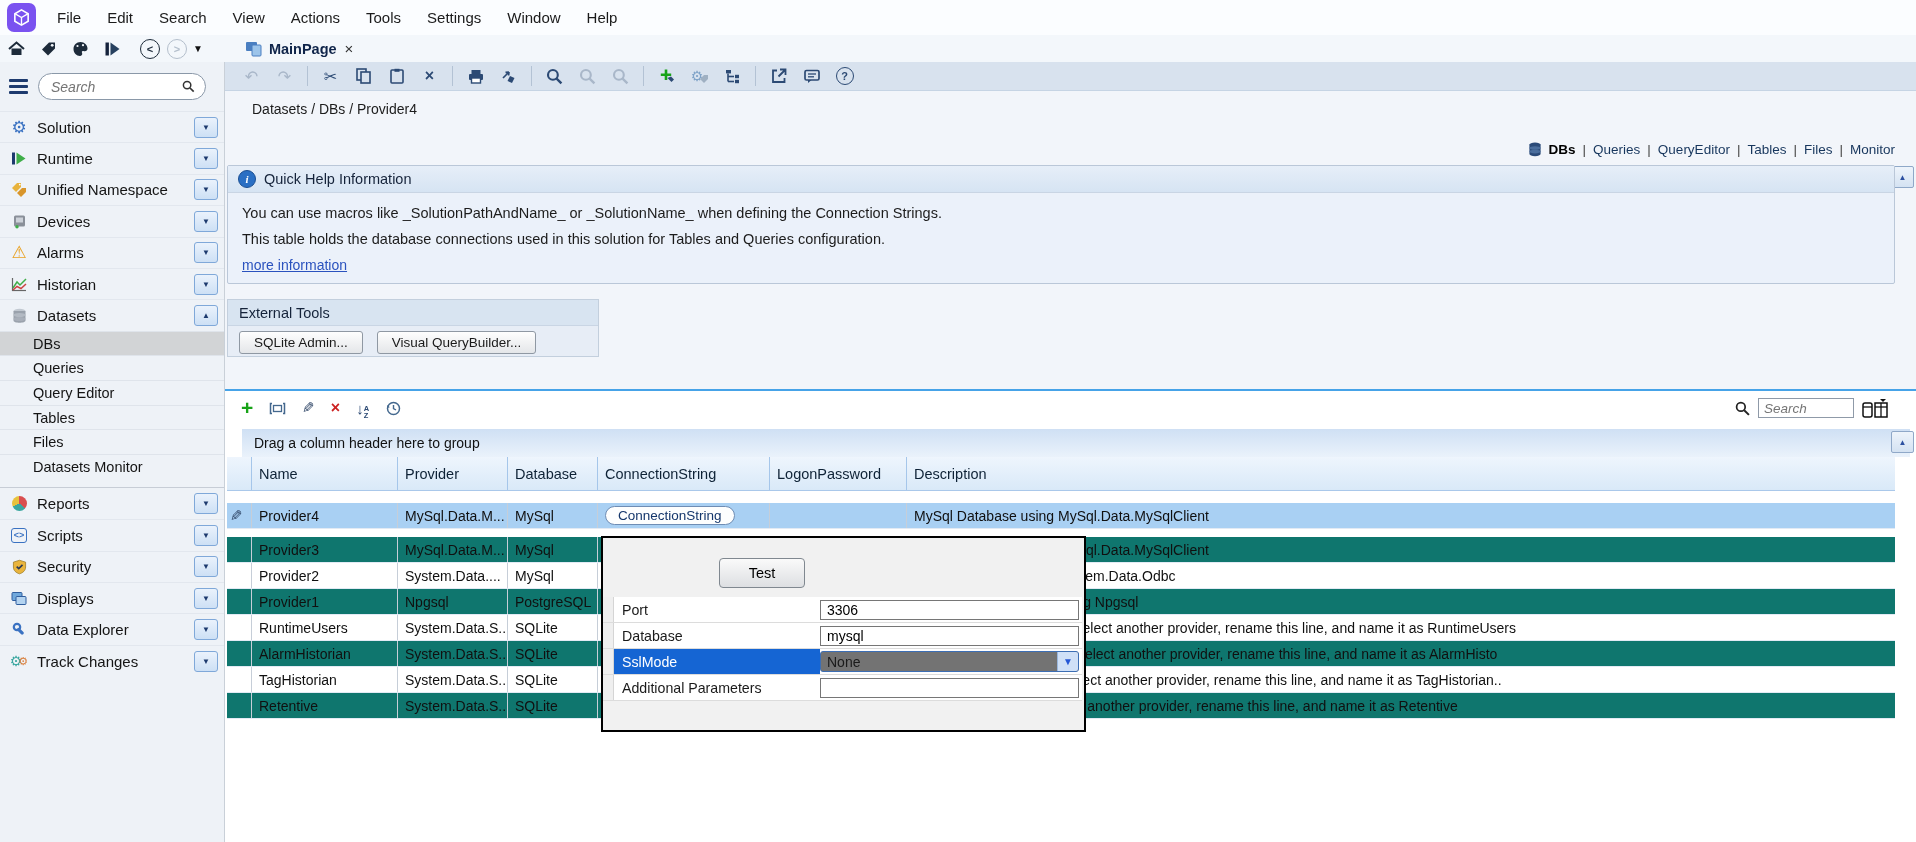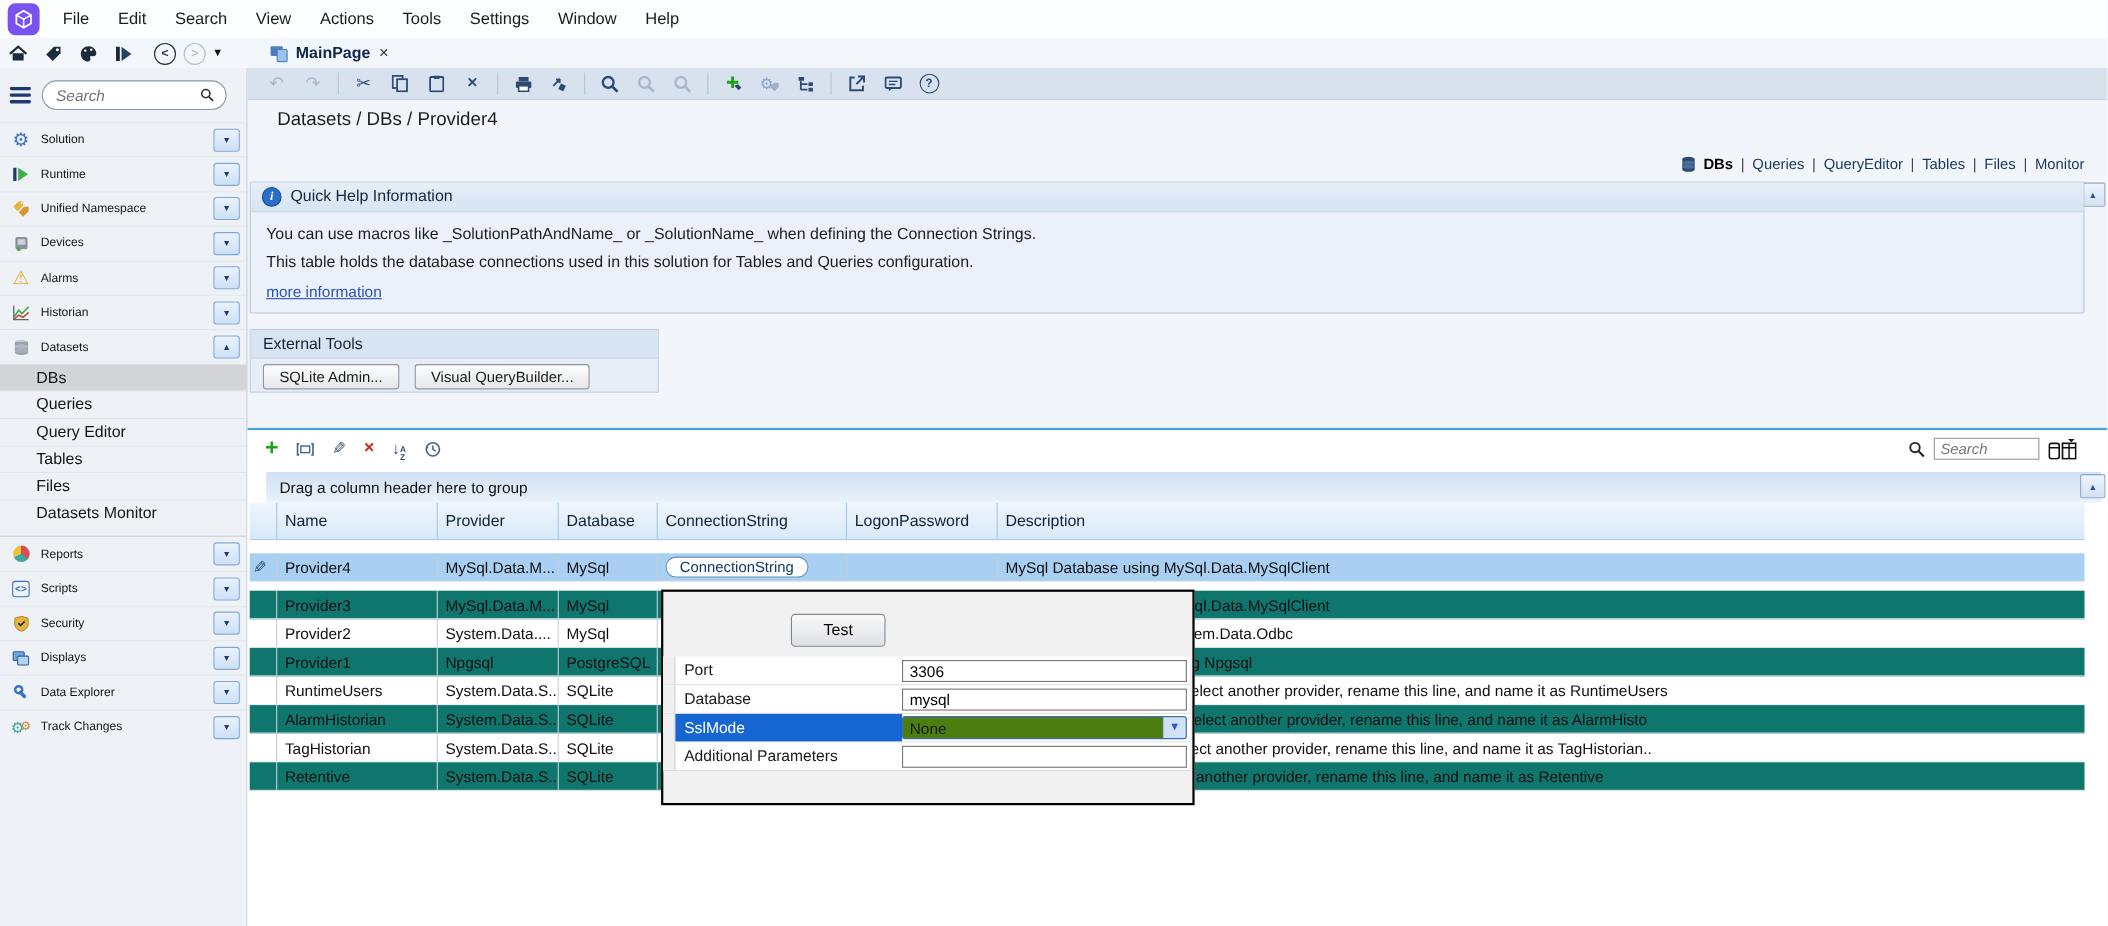--- a/index.html
+++ b/index.html
@@ -20,34 +20,34 @@
   .tab-close{font-size:15px;color:#333;margin-left:2px;}
   
   .sidebar{position:absolute;top:62px;left:0;width:225px;bottom:0;background:#eef2f7;border-right:1px solid #c9d0d8;box-sizing:border-box;}
   .sb-head{height:49px;display:flex;align-items:center;}
   .hamburger{width:19px;margin-left:9px;display:flex;flex-direction:column;gap:3.5px;}
   .hamburger i{display:block;height:2.6px;background:#1d3a6e;border-radius:1px;}
   .search-pill{margin-left:10px;width:168px;height:27px;border:1px solid #8a98a8;border-radius:14px;background:#fff;display:flex;align-items:center;padding:0 10px;box-sizing:border-box;}
   .search-pill input{border:none;outline:none;flex:1;font-style:italic;font-size:14px;color:#555;background:transparent;font-family:inherit;min-width:0;}
   .nav-item{height:31.4px;display:flex;align-items:center;border-top:1px solid #e2e7ee;padding-left:8px;position:relative;box-sizing:border-box;}
   .nav-ico{width:22px;display:flex;align-items:center;justify-content:center;}
-  .nav-label{margin-left:7px;font-size:11px;color:#141414;}
+  .nav-label{margin-left:7px;font-size:15px;color:#141414;}
   .expander{position:absolute;right:6px;width:22px;height:19px;border:1px solid #7fa8d9;border-radius:3px;background:linear-gradient(#eaf2fc,#cde0f5);color:#1d3a6e;font-size:8px;display:flex;align-items:center;justify-content:center;}
   .nav-child{height:24.7px;display:flex;align-items:center;padding-left:33px;font-size:14.5px;border-top:1px solid #dfe4eb;box-sizing:border-box;color:#141414;}
   .nav-child.sel{background:#d2d4d6;}
   .nav-sep{height:9px;border-bottom:1px solid #c7cdd6;box-sizing:border-box;}
   .g{font-size:17px;line-height:1;}
   
   .content{position:absolute;left:225px;top:62px;right:0;bottom:0;}
   .ctoolbar{position:absolute;left:0;right:0;top:0;height:29px;background:#d8e2ee;border-bottom:1px solid #c6d4e4;display:flex;align-items:center;box-sizing:border-box;padding-left:10px;}
   .ct-ico{margin:0 7px;display:flex;align-items:center;justify-content:center;width:19px;height:19px;font-size:16px;color:#2c4a74;}
   .ct-ico.dis{color:#a9b7c9;}
   .ct-sep{width:1px;height:20px;background:#b3c2d4;margin:0 6px;}
   .breadcrumb-row{position:absolute;top:29px;left:0;right:0;height:36px;display:flex;align-items:center;}
-  .breadcrumb{margin-left:27px;font-size:17px;color:#1c1c1c;}
+  .breadcrumb{margin-left:27px;font-size:14px;color:#1c1c1c;}
   .links-row{position:absolute;top:76px;right:21px;height:22px;display:flex;align-items:center;gap:7px;font-size:13.5px;color:#17365d;}
   .links-row .sep{color:#444;}
   .links-row .active{font-weight:bold;color:#000;}
   .scrollup{position:absolute;width:21px;height:20px;border:1px solid #8fa8c8;border-radius:2px;background:linear-gradient(#eef4fb,#d4e2f2);color:#2d50a0;font-size:8px;display:flex;align-items:center;justify-content:center;}
   .su1{top:104px;right:2px;}
   .su2{top:369px;right:2px;}
   
   .qhelp{position:absolute;left:2px;top:103px;width:1668px;border:1px solid #bac7d8;border-radius:2px;box-sizing:border-box;background:#ebf1fa;}
   .qh-head{height:26px;background:linear-gradient(#e6eef8,#d6e4f3);display:flex;align-items:center;border-bottom:1px solid #c9d5e4;}
   .qh-title{font-size:14.5px;color:#15233a;margin-left:8px;}
@@ -86,21 +86,21 @@
   
   .popup{position:absolute;left:376px;top:474px;width:485px;height:196px;background:#f1f1f1;border:2px solid #000;box-sizing:border-box;z-index:50;}
   .test-btn{position:absolute;left:116px;top:20px;width:86px;height:30px;background:linear-gradient(#fafafa,#dddfe2);border:1px solid #808archive890;border-radius:4px;font-size:14.5px;font-family:inherit;}
   .fields{position:absolute;left:0;top:59px;right:2px;}
   .frow{height:25px;display:flex;align-items:center;border-bottom:1px solid #dcdcdc;background:#fff;}
   .fgut{width:10px;align-self:stretch;background:#efefef;border-right:1px solid #d5d5d5;}
   .flabel{width:206px;align-self:stretch;display:flex;align-items:center;padding-left:8px;font-size:14.2px;color:#1a1a1a;box-sizing:border-box;}
   .frow.hl .flabel{background:#1565d3;color:#fff;}
   .fval{flex:1;display:flex;align-items:center;padding-right:3px;}
   .fval input{width:100%;height:20px;border:1px solid #767676;font-size:14px;padding:0 6px;outline:none;font-family:inherit;box-sizing:border-box;}
-  .combo{width:100%;height:21px;border:1px solid #3c6eb4;border-radius:3px;background:#4d7c0f;display:flex;align-items:center;box-sizing:border-box;}
+  .combo{width:100%;height:21px;border:1px solid #3c6eb4;border-radius:3px;background:#737373;display:flex;align-items:center;box-sizing:border-box;}
   .combo .cv{flex:1;font-size:14px;padding-left:6px;}
   .combo .ca{width:20px;align-self:stretch;background:#cfe0f7;border-left:1px solid #9ab7dd;border-radius:0 2px 2px 0;display:flex;align-items:center;justify-content:center;color:#2557d6;font-size:10px;font-weight:bold;}
   svg{display:block;}
 </style>
 </head>
 <body>
 
 <div class="app">
 
   <div class="menubar">

